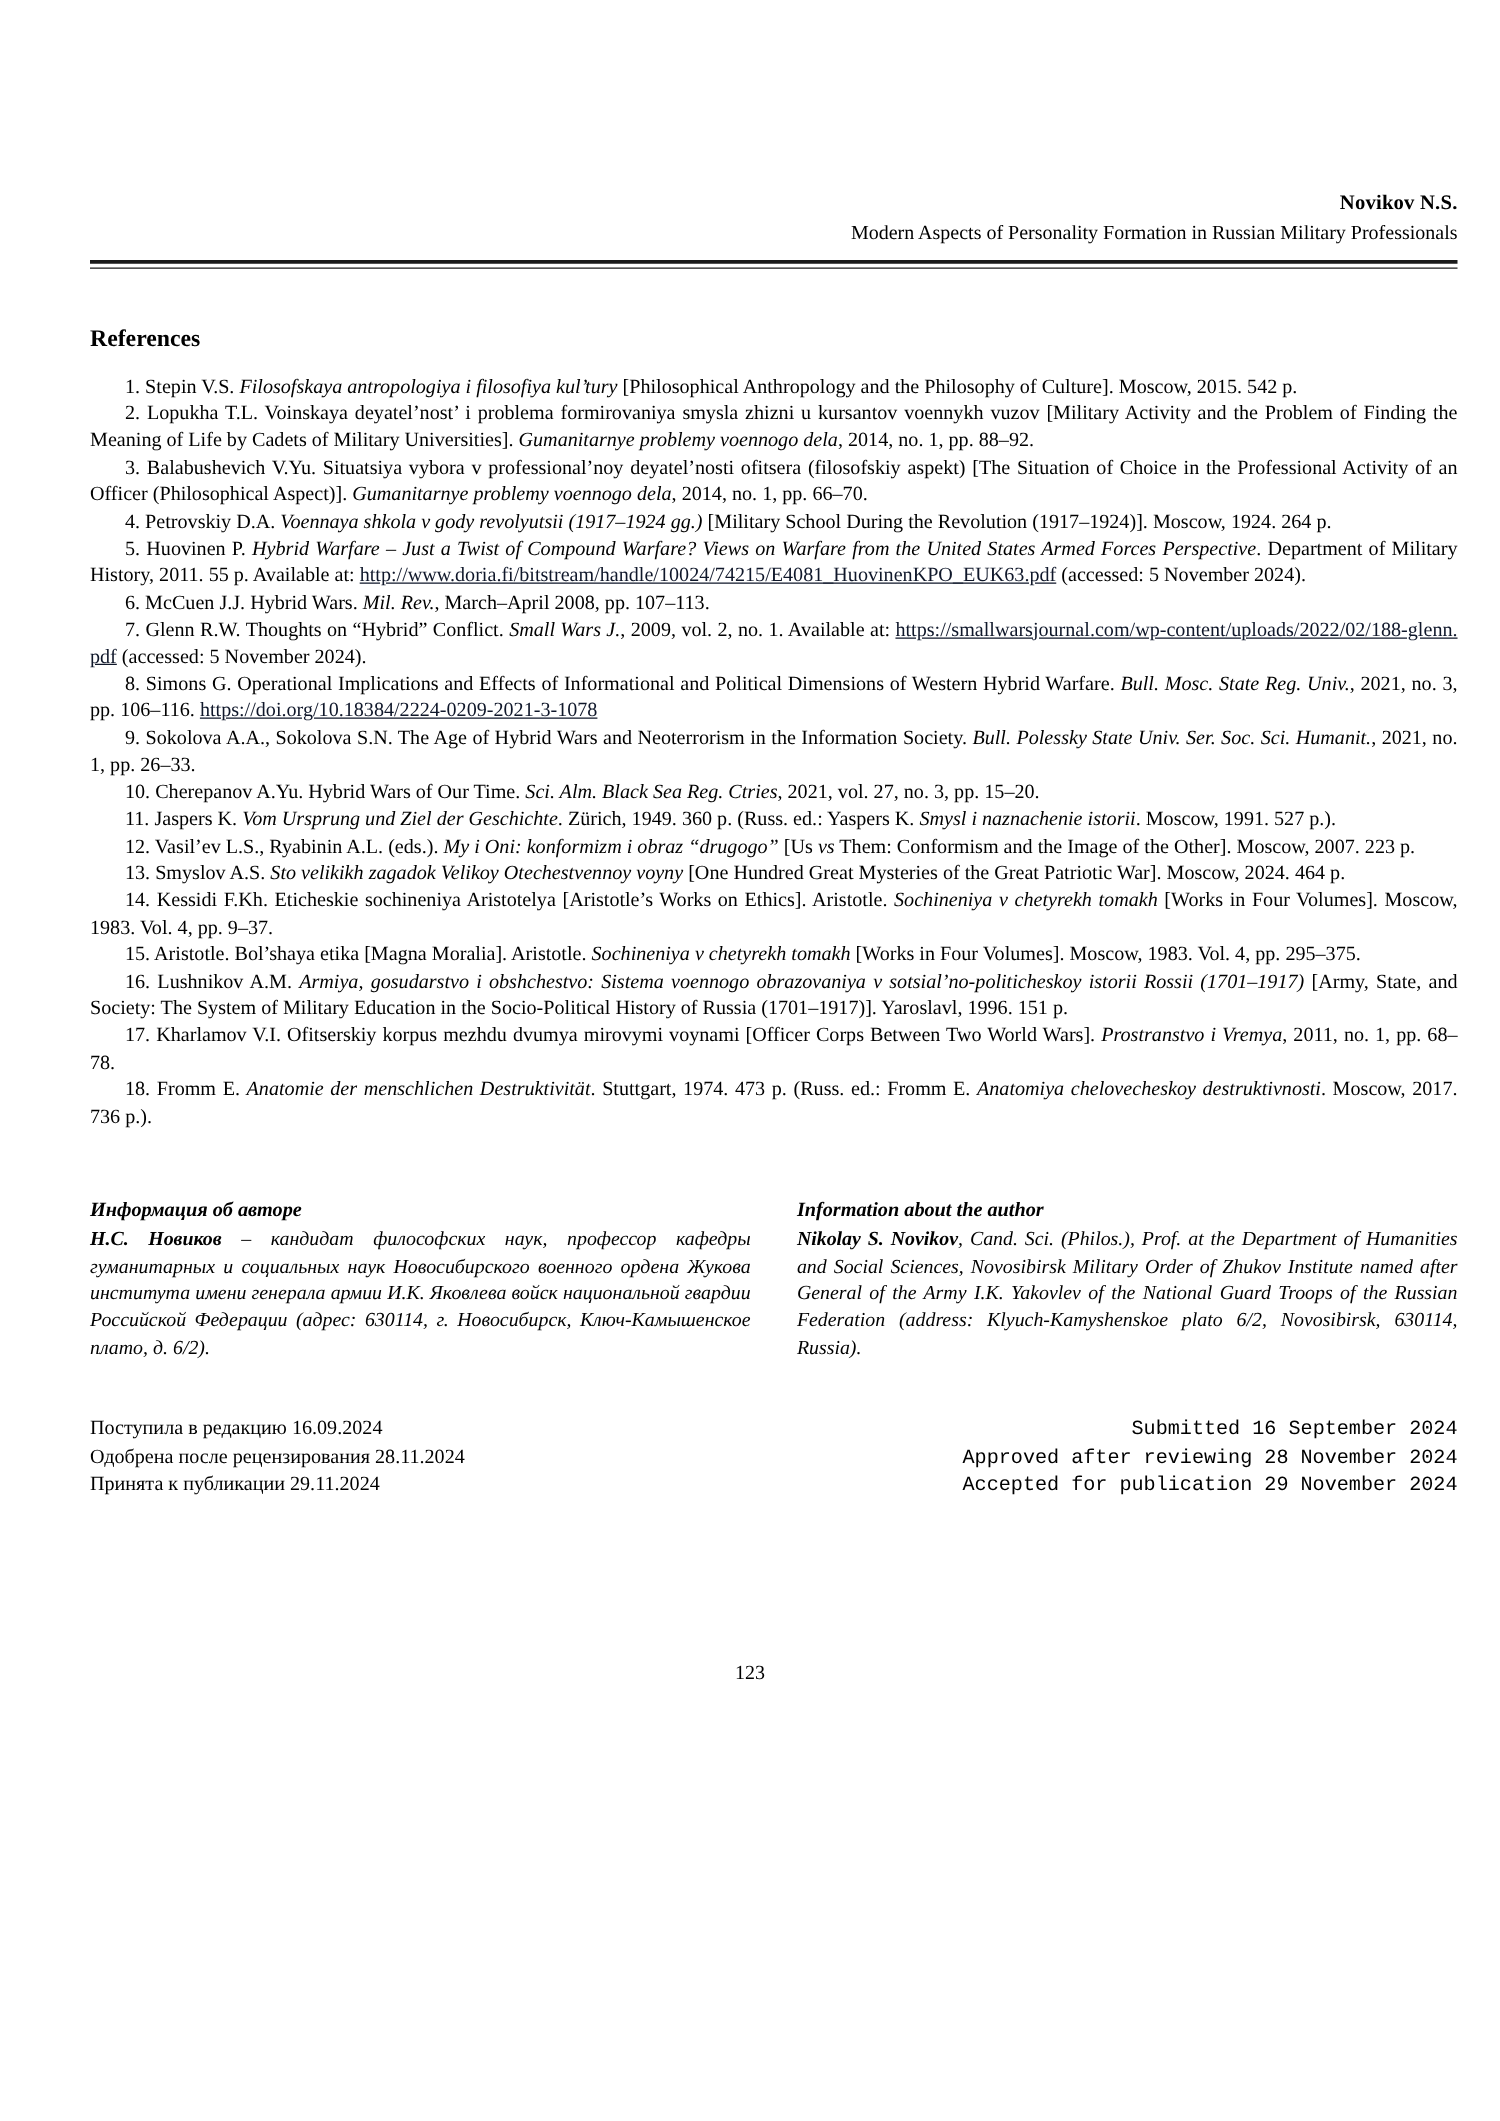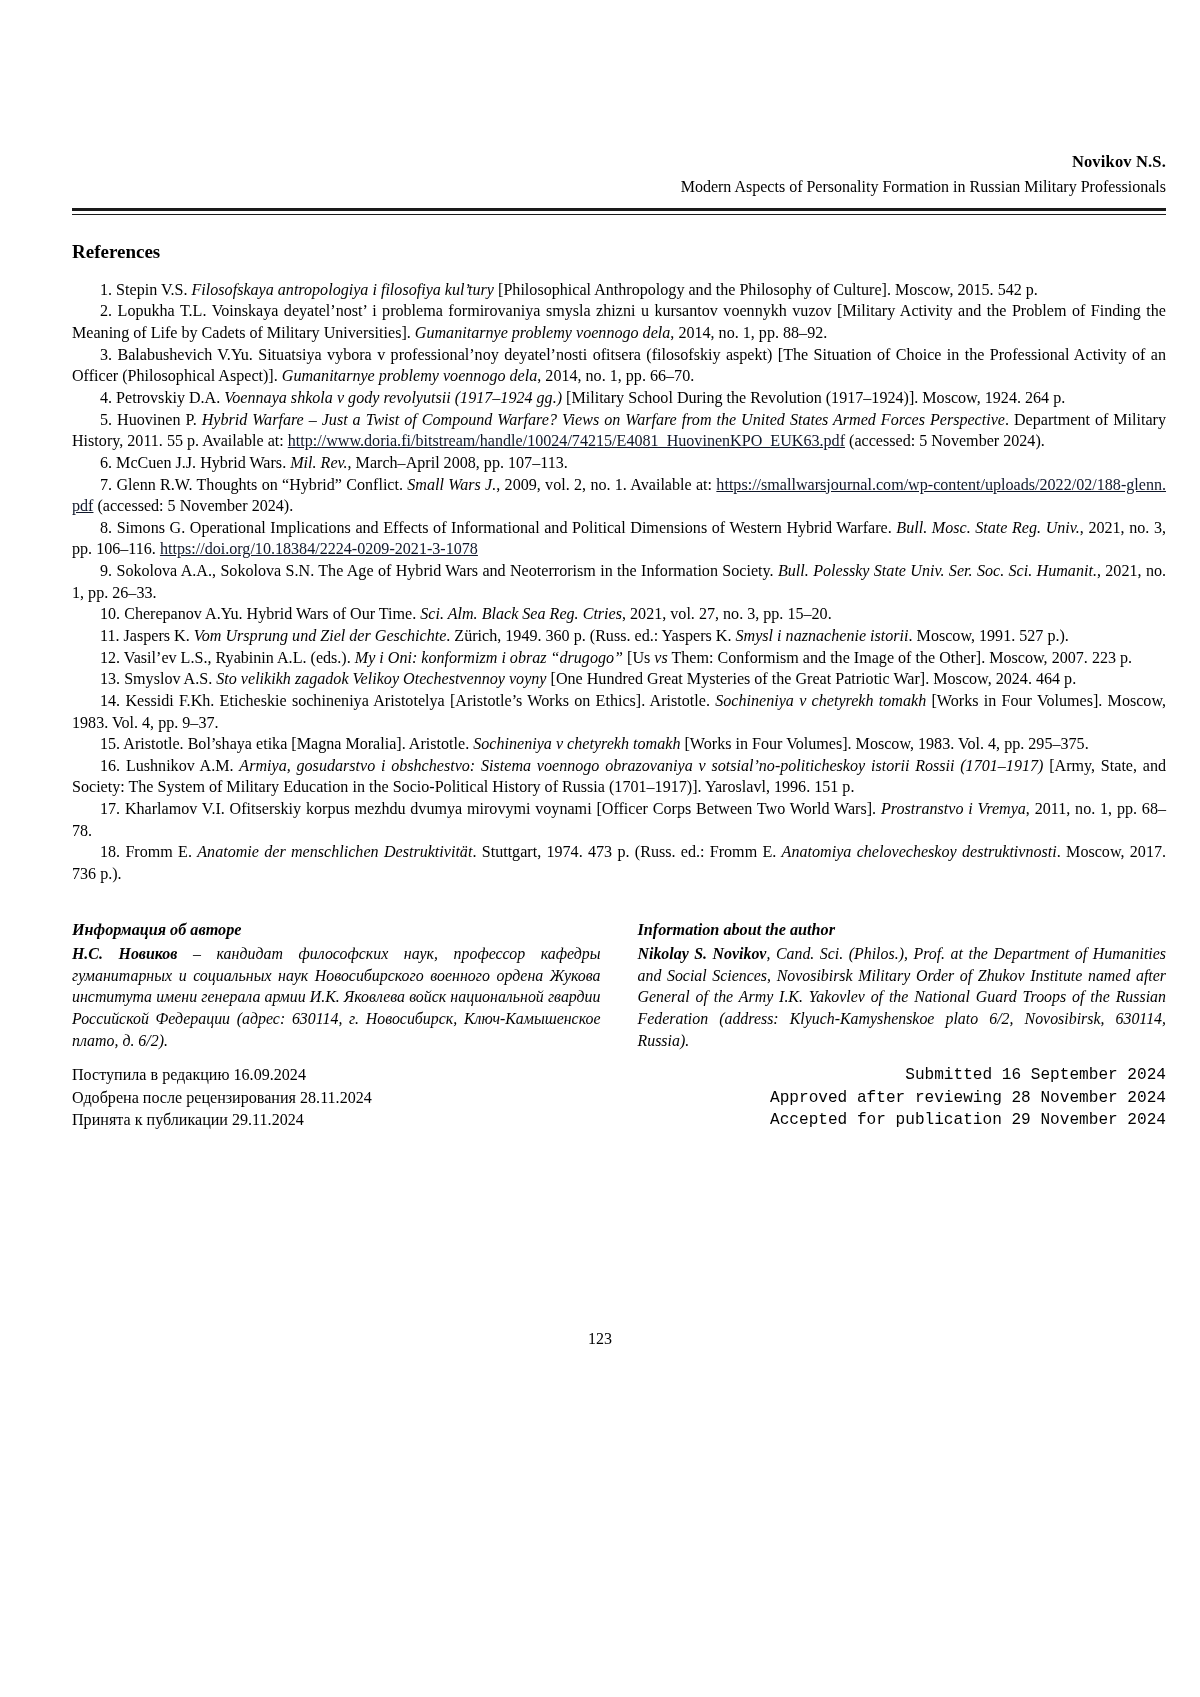--- a/index.html
+++ b/index.html
@@ -42,21 +42,21 @@
     border-top: 3px solid #1a1a1a;
     border-bottom: 1.6px solid #1a1a1a;
     height: 3px;
     box-sizing: content-box;
   }
 
   
   h2.sect {
     font-size: 19px;
     font-weight: bold;
-    margin: 26px 0 16px 0;
+    margin: 46px 0 16px 0;
   }
   .reflist {
     font-size: 16.1px;
     line-height: 1.345;
     text-align: justify;
   }
   .reflist p {
     margin: 0;
     text-indent: 28px;
     hyphens: none;
@@ -65,21 +65,21 @@
   a.link {
     color: #0f172a;
     text-decoration: underline;
     word-break: break-all;
   }
 
   
   .authinfo {
     display: flex;
     gap: 37px;
-    margin-top: 34px;
+    margin-top: 52px;
   }
   .authinfo .col {
     width: 50%;
     font-size: 15.9px;
     line-height: 1.37;
     text-align: justify;
   }
   .authinfo h3 {
     font-size: 16.2px;
     font-weight: bold;
@@ -88,21 +88,21 @@
   }
   .authinfo p {
     margin: 0;
     font-style: italic;
   }
   .authinfo .name { font-weight: bold; font-style: italic; }
 
   
   .dates {
     display: flex;
-    margin-top: 12px;
+    margin-top: 42px;
     font-size: 16.1px;
     line-height: 1.42;
   }
   .dates .left { width: 50%; text-align: left; }
   .dates .right { width: 50%; text-align: right; font-family: Liberation Mono, monospace; }
   .dates div > div { white-space: nowrap; }
 
   
   .pageno {
     position: absolute;

